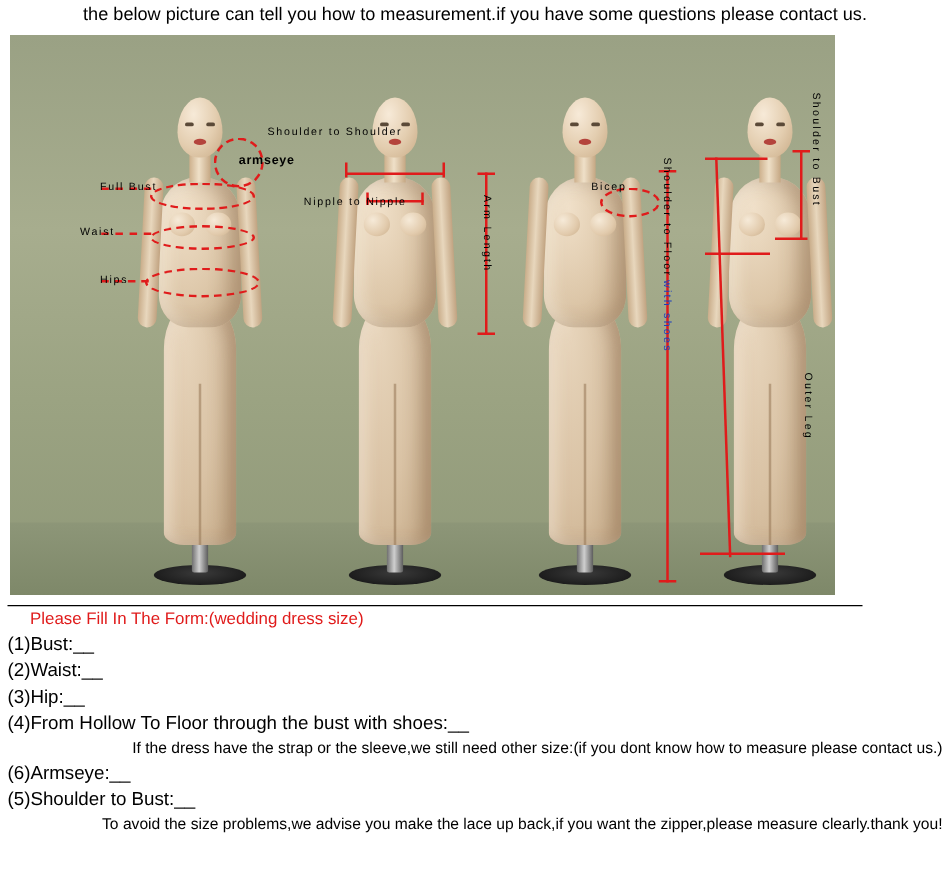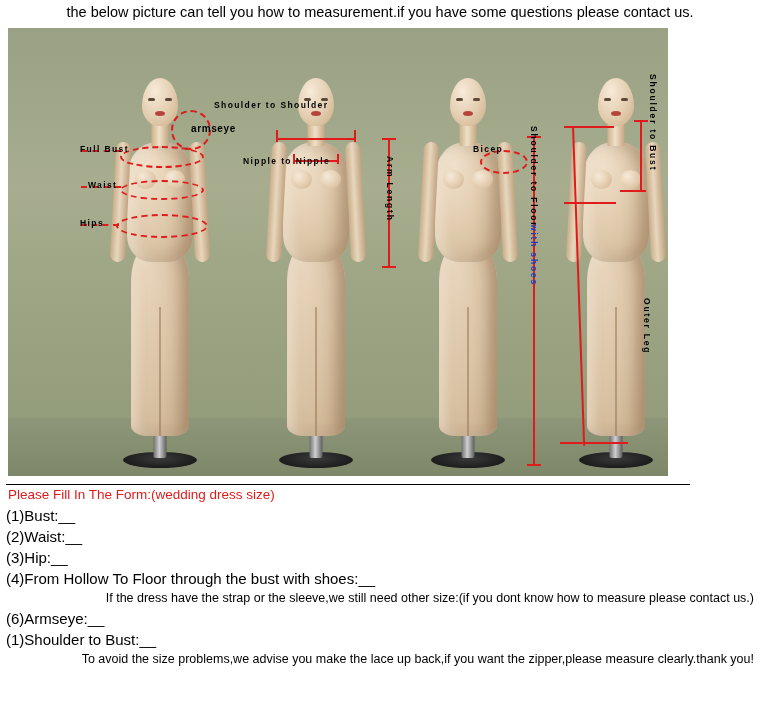--- a/index.html
+++ b/index.html
@@ -164,21 +164,21 @@
     height: 0;
   }
   .msolid {
     position: absolute;
     background: #e01b1b;
   }
   .mlabel {
     position: absolute;
     font-family: "Liberation Sans", sans-serif;
     font-size: 8.5px;
-    font-weight: bold;
+    font-weight: normal;
     letter-spacing: 1.4px;
     color: #000;
     white-space: nowrap;
   }
   .mlabel.vert {
     writing-mode: vertical-rl;
     letter-spacing: 1.8px;
   }
   .mlabel.blue { color: #1a3fc0; }
   .ell {
@@ -191,21 +191,21 @@
     position: absolute;
     left: 6px;
     top: 484px;
     width: 684px;
     border: none;
     border-top: 1px solid #000;
     margin: 0;
   }
   .form-title {
     position: absolute;
-    left: 8px; top: 487px;
+    left: 24px; top: 487px;
     font-size: 13.5px;
     color: #e01b1b;
   }
   .form-lines {
     position: absolute;
     left: 6px;
     top: 505px;
     width: 748px;
   }
   .fl {
@@ -249,21 +249,21 @@
     </div>
 
     <div class="ell" style="left:112px; top:118px; width:80px; height:18px;"></div>
     <div class="ell" style="left:112px; top:152px; width:80px; height:16px;"></div>
     <div class="ell" style="left:108px; top:186px; width:88px; height:20px;"></div>
     <div class="ell" style="left:163px; top:82px; width:36px; height:36px;"></div>
     <div class="mline" style="left:73px; top:122px; width:40px;"></div>
     <div class="mline" style="left:73px; top:158px; width:40px;"></div>
     <div class="mline" style="left:73px; top:196px; width:38px;"></div>
     <div class="mlabel" style="left:72px; top:116px;">Full Bust</div>
-    <div class="mlabel" style="left:80px; top:152px;text-align:right;">Waist</div>
+    <div class="mlabel" style="left:56px; top:152px;text-align:right;">Waist</div>
     <div class="mlabel" style="left:72px; top:190px;">Hips</div>
     <div class="mlabel" style="left:183px; top:95px; letter-spacing:0.6px; font-weight:bold; font-size:10px;">armseye</div>
 
     <div class="mann" style="left:248px; width:120px; height:430px;">
       <div class="mbase"></div>
       <div class="mpole"></div>
       <div class="mlegs"></div>
       <div class="mtorso">
         <div class="mbust l"></div>
         <div class="mbust r"></div>
@@ -347,17 +347,17 @@
 
   <div class="form-title">Please Fill In The Form:(wedding dress size)</div>
 
   <div class="form-lines">
     <div class="fl">(1)Bust:__</div>
     <div class="fl">(2)Waist:__</div>
     <div class="fl">(3)Hip:__</div>
     <div class="fl">(4)From Hollow To Floor through the bust with shoes:__</div>
     <div class="fl small">If the dress have the strap or the sleeve,we still need other size:(if you dont know how to measure please contact us.)</div>
     <div class="fl">(6)Armseye:__</div>
-    <div class="fl">(1)Shoulder to Bust:__</div>
+    <div class="fl">(5)Shoulder to Bust:__</div>
     <div class="fl small">To avoid the size problems,we advise you make the lace up back,if you want the zipper,please measure clearly.thank you!</div>
   </div>
 
 </div>
 
 </body></html>

